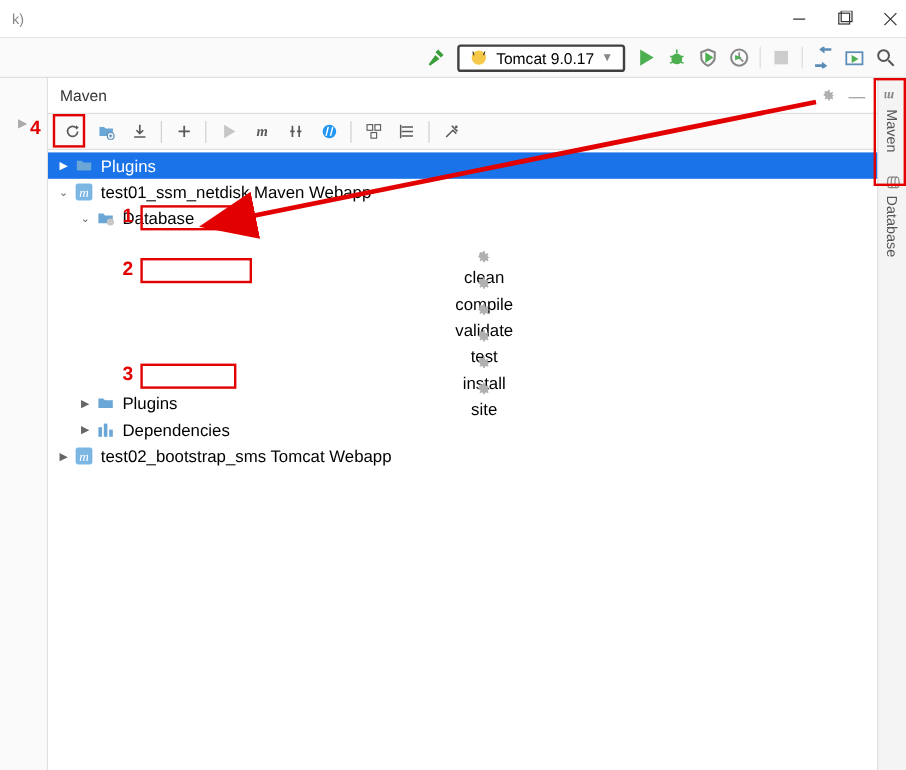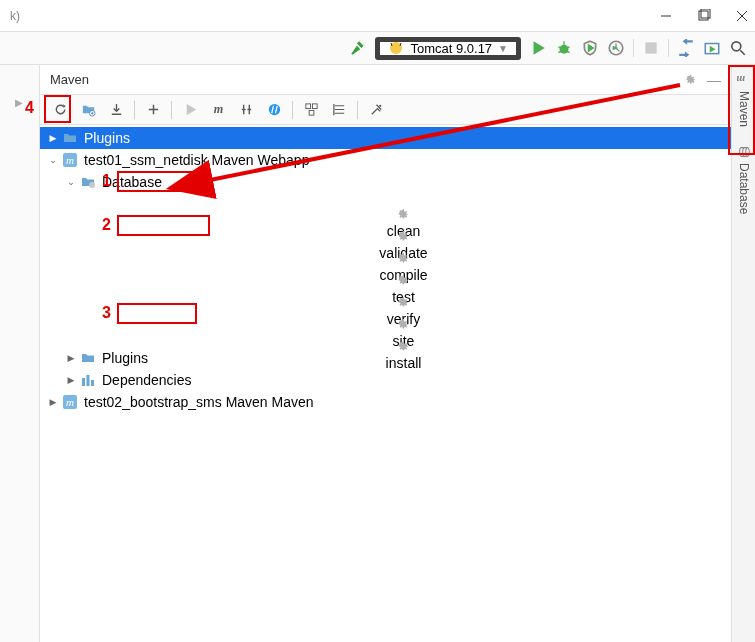--- a/index.html
+++ b/index.html
@@ -7,21 +7,21 @@
   body { display: flex; flex-direction: column; }
 
   
   .title-bar { height: 32px; display: flex; align-items: center; justify-content: space-between; border-bottom: 1px solid #e0e0e0; padding: 0 6px; }
   .title-left { color: #888; font-size: 12px; padding-left: 4px; }
   .title-right { display: flex; gap: 24px; align-items: center; }
   .title-right .win-btn { width: 14px; height: 14px; display: flex; align-items: center; justify-content: center; color: #555; }
 
   
   .main-toolbar { height: 33px; display: flex; align-items: center; justify-content: flex-end; gap: 8px; padding: 0 8px; border-bottom: 1px solid #e0e0e0; background: #fafafa; }
-  .run-config { display: flex; align-items: center; gap: 6px; border: 5px solid #404040; border-radius: 3px; padding: 1px 8px; background: #fff; height: 23px; justify-content: space-between; }
+  .run-config { display: flex; align-items: center; gap: 6px; border: 2px solid #404040; border-radius: 3px; padding: 1px 8px; background: #fff; height: 23px; justify-content: space-between; }
   .tb-icon { width: 18px; height: 18px; display: inline-flex; align-items: center; justify-content: center; color: #888; }
   .tb-icon.green { color: #4caf50; }
   .tb-icon.bug { color: #4caf50; }
   .tb-sep { width: 1px; height: 18px; background: #ddd; }
 
   
   .content { flex: 1; display: flex; position: relative; }
   .left-gutter { width: 40px; border-right: 1px solid #e0e0e0; background: #fafafa; position: relative; }
   .left-gutter .collapse-arrow { position: absolute; top: 32px; left: 15px; color: #aaa; font-size: 10px; }
 
@@ -303,66 +303,57 @@
           </span>
           <span>clean</span>
         </div>
       <div class="tree-row depth-2">
           <span class="arrow empty">·</span>
           <span class="node-icon">
             <svg viewBox="0 0 16 16">
               <use href="#ic-gear"></use>
             </svg>
           </span>
+          <span>compile</span>
+        </div>
+      <div class="tree-row depth-2">
+          <span class="arrow empty">·</span>
+          <span class="node-icon">
+            <svg viewBox="0 0 16 16">
+              <use href="#ic-gear"></use>
+            </svg>
+          </span>
           <span>validate</span>
         </div>
       <div class="tree-row depth-2">
           <span class="arrow empty">·</span>
           <span class="node-icon">
             <svg viewBox="0 0 16 16">
               <use href="#ic-gear"></use>
             </svg>
           </span>
-          <span>compile</span>
-        </div>
-      <div class="tree-row depth-2">
-          <span class="arrow empty">·</span>
-          <span class="node-icon">
-            <svg viewBox="0 0 16 16">
-              <use href="#ic-gear"></use>
-            </svg>
-          </span>
           <span>test</span>
         </div>
       <div class="tree-row depth-2">
           <span class="arrow empty">·</span>
           <span class="node-icon">
             <svg viewBox="0 0 16 16">
               <use href="#ic-gear"></use>
             </svg>
           </span>
-          <span>verify</span>
+          <span>install</span>
         </div>
       <div class="tree-row depth-2">
           <span class="arrow empty">·</span>
           <span class="node-icon">
             <svg viewBox="0 0 16 16">
               <use href="#ic-gear"></use>
             </svg>
           </span>
           <span>site</span>
-        </div>
-      <div class="tree-row depth-2">
-          <span class="arrow empty">·</span>
-          <span class="node-icon">
-            <svg viewBox="0 0 16 16">
-              <use href="#ic-gear"></use>
-            </svg>
-          </span>
-          <span>install</span>
         </div>
 
       <div class="tree-row depth-1">
           <span class="arrow">▶</span>
           <span class="node-icon">
             <svg viewBox="0 0 16 16">
               <use href="#ic-folder"></use>
             </svg>
           </span>
           <span>Plugins</span>
@@ -379,21 +370,21 @@
           <span>Dependencies</span>
         </div>
 
       <div class="tree-row depth-0">
           <span class="arrow">▶</span>
           <span class="node-icon">
             <svg viewBox="0 0 16 16">
               <use href="#ic-maven-m"></use>
             </svg>
           </span>
-          <span>test02_bootstrap_sms Maven Maven</span>
+          <span>test02_bootstrap_sms Tomcat Webapp</span>
         </div>
     </div>
   </div>
 
   <div class="right-sidebar">
     <div class="right-tab">
       <span class="tab-content">
           <svg viewBox="0 0 16 16">
             <text x="8" y="12" font-size="13" font-family="serif" font-style="italic" font-weight="bold" fill="#888" text-anchor="middle">m</text>
           </svg>

